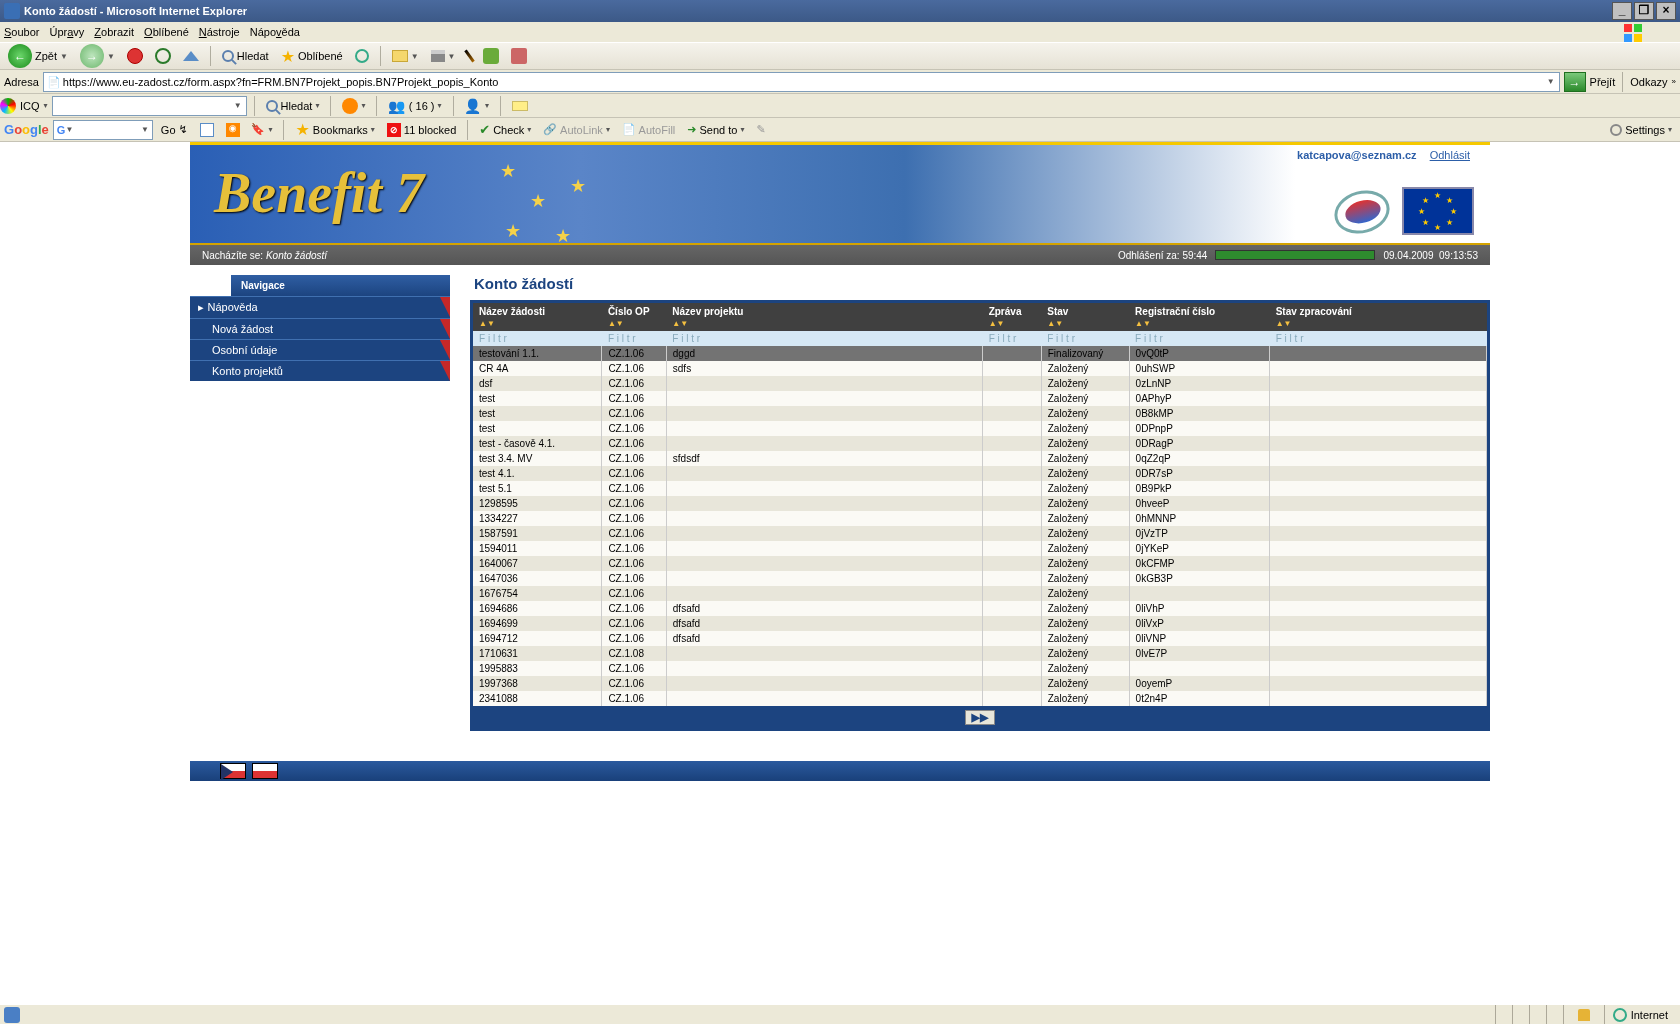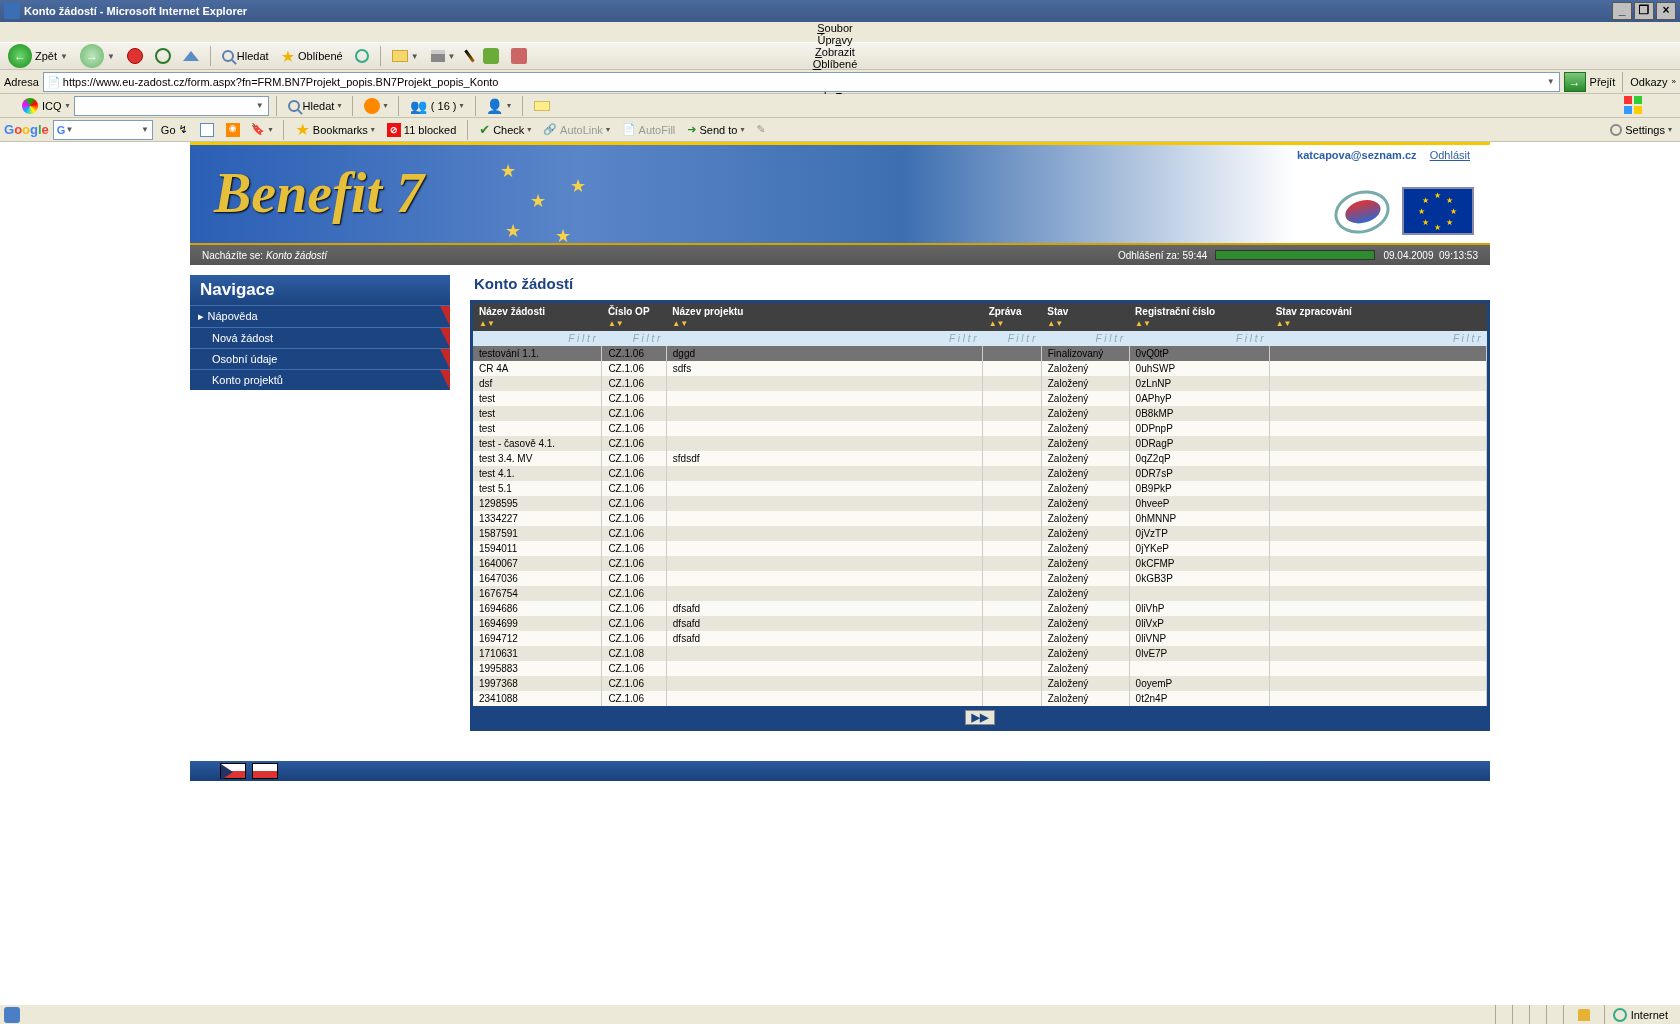--- a/index.html
+++ b/index.html
@@ -5,21 +5,21 @@
 * { margin: 0; padding: 0; box-sizing: border-box; }
 body { font-family: Tahoma, Arial, sans-serif; font-size: 11px; background: #ece9d8; overflow: hidden; }
 
 
 .titlebar { height: 22px; background: linear-gradient(#4a6a9e, #3c5987); color: #fff; display: flex; align-items: center; padding: 0 4px; font-weight: bold; font-size: 11px; }
 .titlebar .ie-logo { width: 16px; height: 16px; margin-right: 4px; display: inline-block; background: #3a6fb5; border-radius: 2px; }
 .titlebar .spacer { flex: 1; }
 .titlebar .winbtn { width: 20px; height: 18px; background: #c0c0c0; border: 1px solid #555; margin-left: 2px; text-align: center; line-height: 14px; color: #000; cursor: default; font-size: 12px; font-weight: bold; }
 
 
-.menubar { height: 20px; background: #ece9d8; display: flex; align-items: center; padding: 0 4px; flex-direction: column; }
+.menubar { height: 20px; background: #ece9d8; display: flex; align-items: center; padding: 0 4px; }
 .menubar span { margin-right: 10px; cursor: default; }
 .menubar u { text-decoration: underline; }
 .menubar-right { margin-left: auto; display: flex; align-items: center; }
 .winflag { width: 34px; height: 20px; display: inline-block; background: transparent; position: relative; }
 .winflag::before { content:""; position:absolute; width:8px; height:8px; background:#f33; top:2px; left:2px; }
 .winflag::after { content:""; position:absolute; width:8px; height:8px; background:#3c3; top:2px; left:12px; box-shadow: -10px 10px 0 #39f, 0 10px 0 #fc0; }
 
 
 .toolbar { height: 28px; background: linear-gradient(#f5f3ec,#e6e2d5); border-top:1px solid #fff; border-bottom:1px solid #c6c3b5; display: flex; align-items: center; padding: 0 4px; gap: 4px; }
 .tb-btn { display: inline-flex; align-items: center; gap: 3px; padding: 2px 4px; cursor: default; }
@@ -40,21 +40,21 @@
 .ico-edit { width:3px; height:14px; background:linear-gradient(#000,#a60); transform:rotate(-35deg); }
 .small-arrow { font-size:8px; color:#555; }
 
 
 .addrbar { height: 24px; display: flex; align-items: center; background:#ece9d8; border-bottom:1px solid #c6c3b5; padding:0 4px; gap:4px; }
 .addr-input { flex:1; height:20px; background:#fff; border:1px solid #7f9db9; display:flex; align-items:center; padding:0 4px; font-size:11px; }
 .addr-input .lock { width:12px;height:12px;margin-right:3px;display:inline-block; }
 .go-btn { width:22px; height:20px; background:linear-gradient(#7ac97a,#2b8a2b); color:#fff; display:flex; align-items:center; justify-content:center; font-size:12px; border:1px solid #1f6f1f; }
 
 
-.icqbar { height:24px; display:flex; align-items:center; background:#ece9d8; border-bottom:1px solid #c6c3b5; padding:0 22px; gap:4px; }
+.icqbar { height:24px; display:flex; align-items:center; background:#ece9d8; border-bottom:1px solid #c6c3b5; padding:0 0; gap:4px; }
 .icq-ico { width:16px; height:16px; background: conic-gradient(#0b0,#f00,#ff0,#0bf,#f0f,#0b0); border-radius:50%; }
 .icq-input { width:195px; height:20px; background:#fff; border:1px solid #7f9db9; display:flex; align-items:center; justify-content:flex-end; padding-right:4px; }
 .round-btn { width:16px; height:16px; border-radius:50%; }
 
 
 .googlebar { height:24px; display:flex; align-items:center; background:#ece9d8; border-bottom:1px solid #c6c3b5; padding:0 4px; gap:4px; }
 .goog-logo { font-weight:bold; font-size:13px; }
 .goog-logo .b{color:#4285f4}.goog-logo .r{color:#ea4335}.goog-logo .y{color:#fbbc05}.goog-logo .g{color:#34a853}
 .goog-input { width:100px; height:20px; background:#fff; border:1px solid #7f9db9; display:flex; align-items:center; padding:0 3px;}
 .abp{width:14px;height:14px;background:#e11;color:#fff;font-size:9px;text-align:center;line-height:14px;font-weight:bold;}
@@ -77,33 +77,33 @@
 
 .subbar { height:20px; background:linear-gradient(#666,#555); color:#fff; font-size:10px; display:flex; align-items:center; padding:0 12px; }
 .subbar .sbl{font-style:normal;}
 .subbar .sbi{font-style:italic;}
 .subbar .spacer{flex:1;}
 .subbar .pg-bar{width:160px;height:10px;background:#1a561a;border:1px solid #333;margin:0 8px;}
 .subbar .pg-bar div{height:100%;background:#2e8b2e;width:100%;}
 
 .main { display:flex; padding:10px 0 30px 0; gap:20px; }
 .sidebar { width:260px; }
-.side-head { background:linear-gradient(#2f5ea3,#1c4480); color:#fff; font-weight:bold; padding:5px 10px; font-size:17px; }
+.side-head { background:linear-gradient(#2f5ea3,#1c4480); color:#fff; font-weight:bold; padding:5px 10px; font-size:10px;margin-left:41px; }
 .side-item { background:#1c4480; color:#fff; padding:4px 10px 4px 22px; font-size:11px; border-top:1px solid #4070b0; cursor:pointer; position:relative;}
 .side-item::after{content:"";position:absolute;right:0;top:0;width:0;height:0;border-top:0 solid transparent;border-bottom:20px solid transparent;border-right:10px solid #c62828;}
 
 .content { flex:1; }
 .content h2 { color:#1c4480; font-size:15px; font-weight:bold; margin-bottom:8px; padding-left:4px;}
 
 .tbl-wrap { border:3px solid #1c4480; }
 table.grid { width:100%; border-collapse:collapse; font-size:10px; }
 table.grid th { background:#404040; color:#fff; font-weight:bold; padding:3px 6px; text-align:left; white-space:nowrap;}
 .sort { color:#f5c040; font-size:8px;}
 tr.filter td { background:#d6e8f5; padding:0; }
-tr.filter td div { color:#8ab; font-style:italic; padding:2px 6px; font-size:10px;text-align:right;}
+tr.filter td div { color:#8ab; padding:2px 6px; font-size:10px;}
 table.grid tbody tr td { padding:2px 6px; border-right:1px solid #ccc; }
 table.grid tbody tr:nth-child(odd) td { background:#e8e6da; }
 table.grid tbody tr:nth-child(even) td { background:#fbfaf5; }
 table.grid tbody tr.hl td { background:#737373; }
 .tbl-foot { background:#1c4480; height:22px; display:flex; align-items:center; justify-content:center; }
 .pager-btn { background:#e8e6da; border:1px solid #888; padding:0 6px; color:#1c4480; font-weight:bold; cursor:pointer; }
 
 .footer-app { height:20px; background:linear-gradient(#2b5a9e,#19407a); display:flex; align-items:center; padding:0 30px; gap:6px;}
 .flag{width:26px;height:16px;border:1px solid #000;}
 .flag-cz{background:linear-gradient(#fff 50%,#d33 50%);position:relative;}

